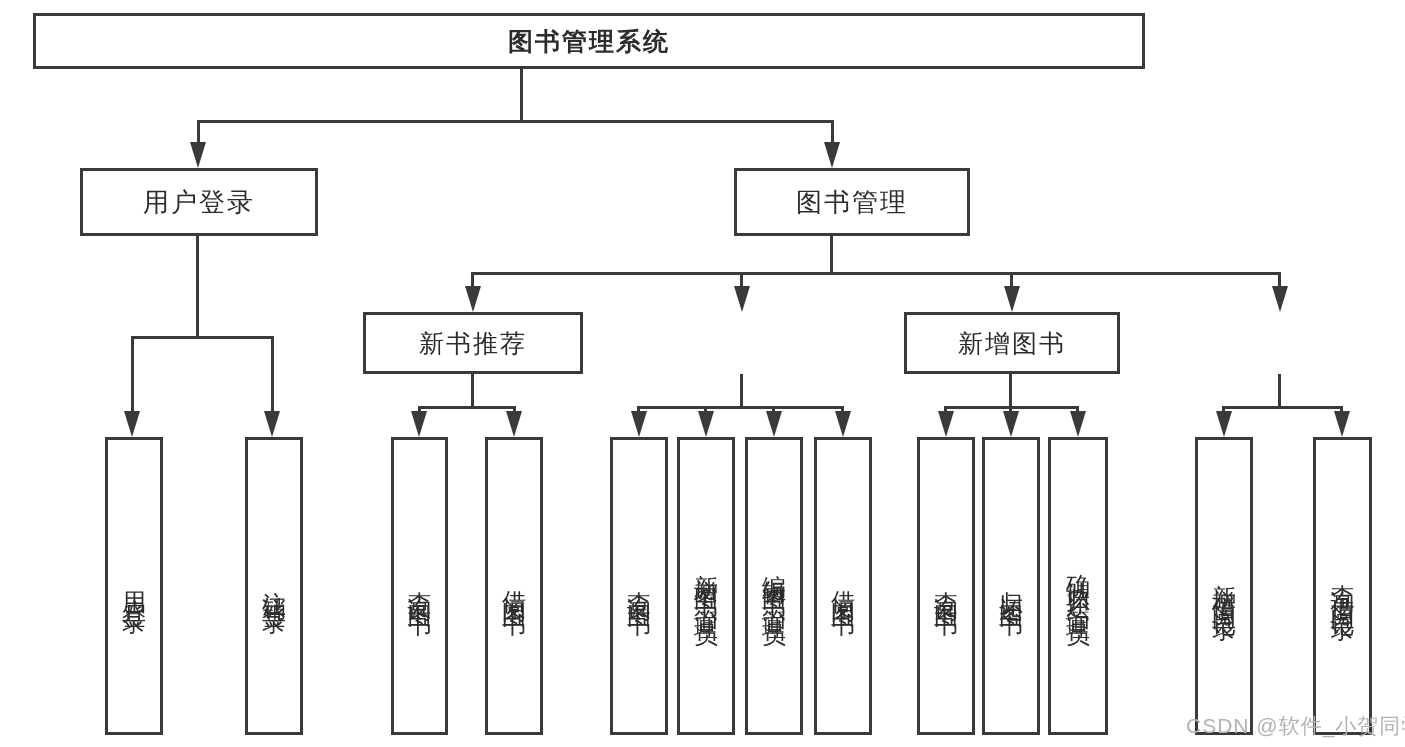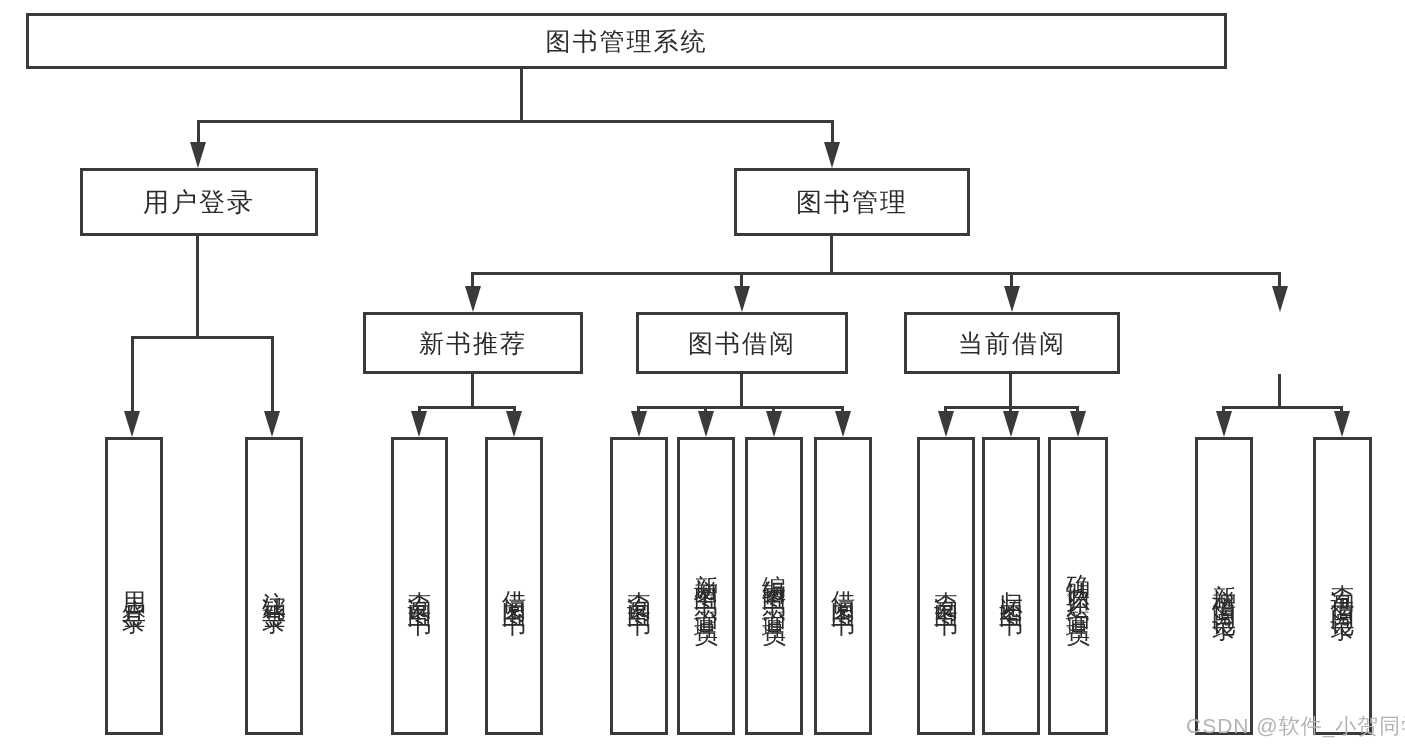--- a/index.html
+++ b/index.html
@@ -57,21 +57,21 @@
     letter-spacing: 1px;
     white-space: nowrap;
     z-index: 6;
   }
 </style>
 </head>
 <body>
 
 <div id="stage">
 
-  <div class="node" style="left:26px; top:13px; width:1201px; height:56px;">
+  <div class="node" style="left:33px; top:13px; width:1112px; height:56px;font-weight:bold;">
     <span class="hlabel root">图书管理系统</span>
   </div>
 
   <div class="line" style="left:520px; top:69px; width:3px; height:51px;"></div>
   <div class="line" style="left:197px; top:120px; width:637px; height:3px;"></div>
   <div class="line" style="left:197px; top:120px; width:3px; height:23px;"></div>
   <div class="ahead" style="left:190px; top:142px;"></div>
   <div class="line" style="left:831px; top:120px; width:3px; height:23px;"></div>
   <div class="ahead" style="left:824px; top:142px;"></div>
 
@@ -96,25 +96,22 @@
   <div class="line" style="left:740px; top:272px; width:3px; height:15px;"></div>
   <div class="ahead" style="left:734px; top:286px;"></div>
   <div class="line" style="left:1010px; top:272px; width:3px; height:15px;"></div>
   <div class="ahead" style="left:1004px; top:286px;"></div>
   <div class="line" style="left:1278px; top:272px; width:3px; height:15px;"></div>
   <div class="ahead" style="left:1272px; top:286px;"></div>
 
   <div class="node" style="left:363px; top:312px; width:220px; height:62px;text-align:center;">
     <span class="hlabel l3">新书推荐</span>
   </div>
-  <div class="node" style="left:636px; top:312px; width:212px; height:62px;">
-    <span class="hlabel l3">图书借阅</span>
-  </div>
   <div class="node" style="left:904px; top:312px; width:216px; height:62px;">
-    <span class="hlabel l3">当前借阅</span>
+    <span class="hlabel l3">新增图书</span>
   </div>
 
   <div class="line" style="left:471px; top:374px; width:3px; height:32px;"></div>
   <div class="line" style="left:418px; top:406px; width:98px; height:3px;"></div>
   <div class="line" style="left:418px; top:406px; width:3px; height:6px;"></div>
   <div class="ahead" style="left:411px; top:411px;"></div>
   <div class="line" style="left:513px; top:406px; width:3px; height:6px;"></div>
   <div class="ahead" style="left:506px; top:411px;"></div>
 
   <div class="line" style="left:740px; top:374px; width:3px; height:32px;"></div>

